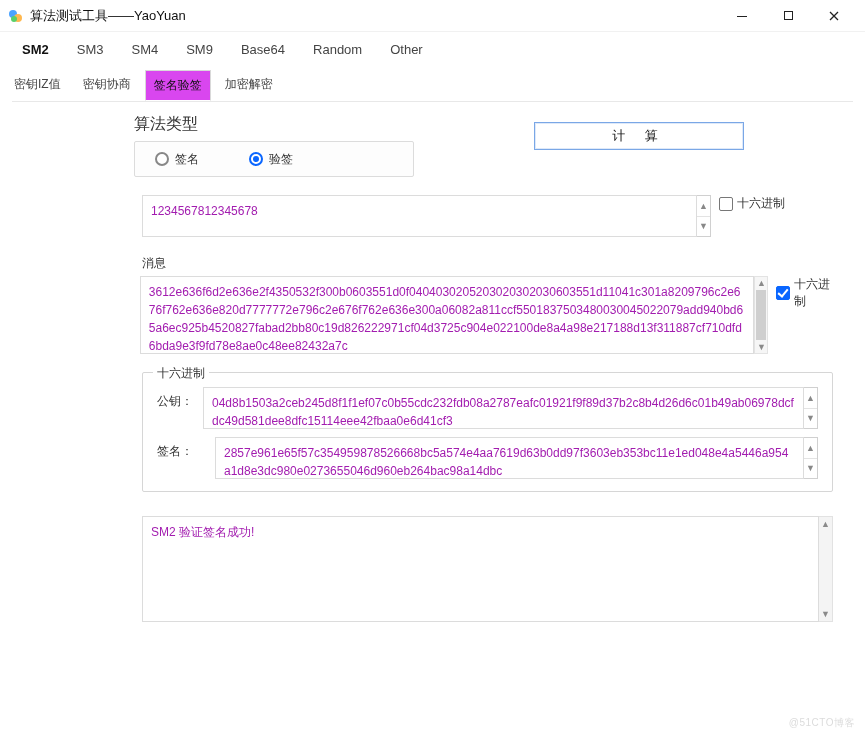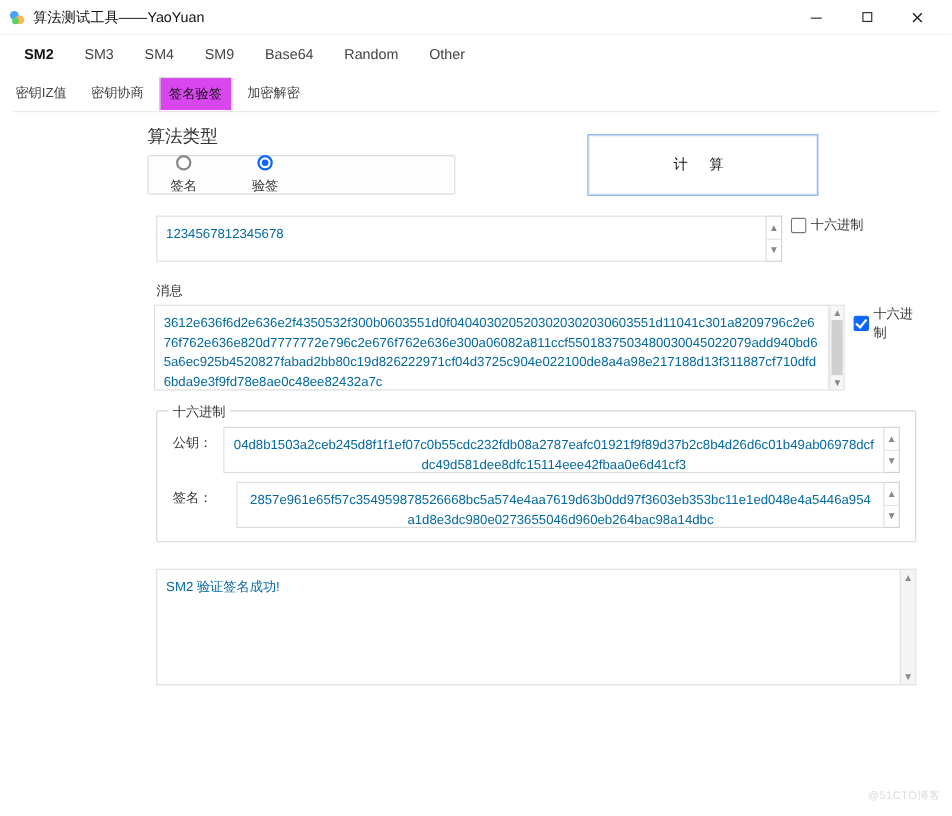--- a/index.html
+++ b/index.html
@@ -73,47 +73,47 @@
   .radio-box{
     border:1px solid #dcdcdc;
     background:#fdfdfd;
     height:36px;
     display:flex;
     align-items:center;
     padding: 0 20px;
     gap: 50px;
     border-radius:2px;
   }
-  .radio-item{ display:flex; align-items:center; gap:6px; font-size:12px; color:#333;flex-direction:column; }
+  .radio-item{ display:flex; align-items:center; gap:6px; font-size:12px; color:#333; }
   .rd{
     width:14px; height:14px; border-radius:50%;
     border:2px solid #888; background:#fff; position:relative; display:inline-block;
   }
   .rd.checked{ border-color:#0a66ff; }
   .rd.checked::after{
     content:""; position:absolute; left:2px; top:2px; width:6px; height:6px; border-radius:50%; background:#0a66ff;
   }
   .calc-btn{
     margin-left: 120px;
     margin-top: 8px;
-    width: 210px; height: 56px;
+    width: 210px; height: 28px;
     border:1px solid #7aa7e6;
     background:#fff;
     display:flex; align-items:center; justify-content:center;
     font-size:13px; color:#111;
     letter-spacing: 8px;
     box-shadow: inset 0 0 0 1px rgba(122,167,230,0.25);
   }
   .section{ margin: 18px 12px 0 12px; }
   .sec-label{ font-size:12px; color:#333; margin: 0 0 4px 118px; }
   .field-row{ display:flex; align-items:flex-start; }
   .lpad{ width:118px; }
   .textarea{
     border:1px solid #dcdcdc; background:#fff;
-    padding:6px 8px; font-size:12px; color:#0369a1; line-height:1.5;
+    padding:6px 8px; font-size:12px; color:#a21caf; line-height:1.5;
     overflow:hidden; word-break:break-all;
   }
   .spinner{
     width:14px; display:flex; flex-direction:column; border:1px solid #d0d0d0; border-left:none;
   }
   .spinner .s{ flex:1; display:flex; align-items:center; justify-content:center; color:#888; font-size:9px;}
   .spinner .s:first-child{ border-bottom:1px solid #e3e3e3;}
   .cb-wrap{ display:flex; align-items:center; gap:4px; margin-left:8px; }
   .cb{
     width:14px; height:14px; border:1px solid #777; border-radius:2px; background:#fff; position:relative;
@@ -129,21 +129,21 @@
     margin: 18px 20px 0 130px;
     padding: 14px 14px 12px 14px;
     position:relative;
   }
   .group-box .legend{
     position:absolute; top:-8px; left:10px; background:#fff; padding:0 4px; font-size:12px; color:#333;
   }
   .kv-row{ display:flex; align-items:flex-start; margin-bottom:8px; }
   .kv-row:last-child{ margin-bottom:0;gap:12px; }
   .kv-label{ width:46px; font-size:12px; color:#333; padding-top:6px; }
-  .kv-area{ flex:1; display:flex;text-align:center; }
+  .kv-area{ flex:1; display:flex; }
   .kv-area .textarea{ flex:1; }
   .result{
     margin: 24px 20px 0 130px;
     display:flex;
   }
   .result .textarea{
     flex:1; height:106px;
   }
   .scrollbar-v{
     width:14px; border:1px solid #e2e2e2; border-left:none; display:flex; flex-direction:column; justify-content:space-between;

